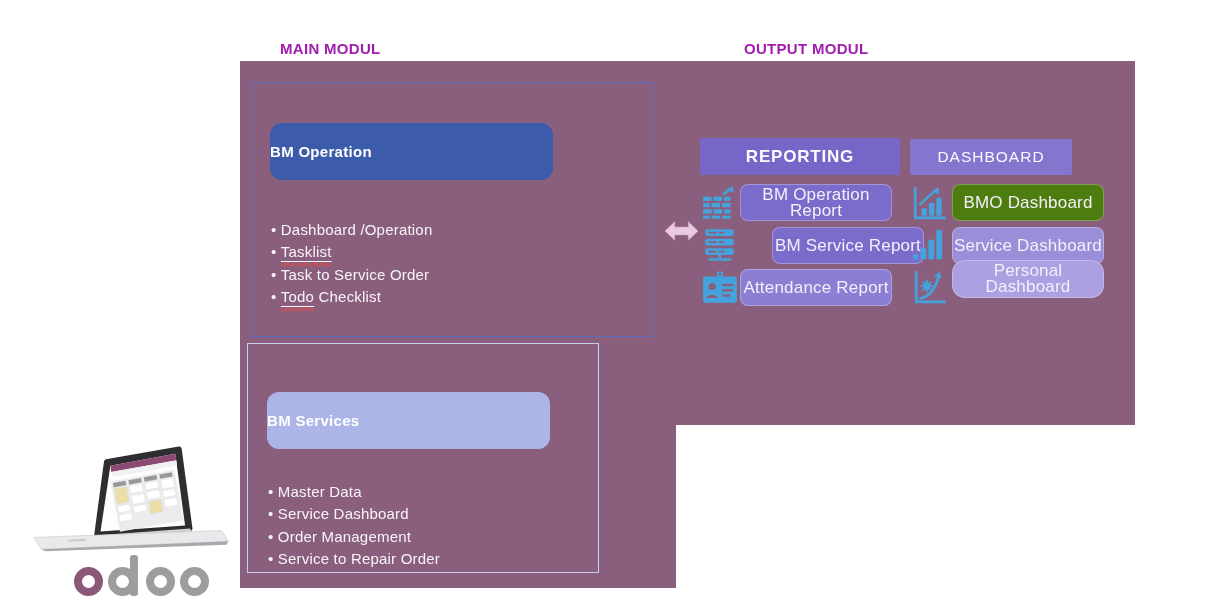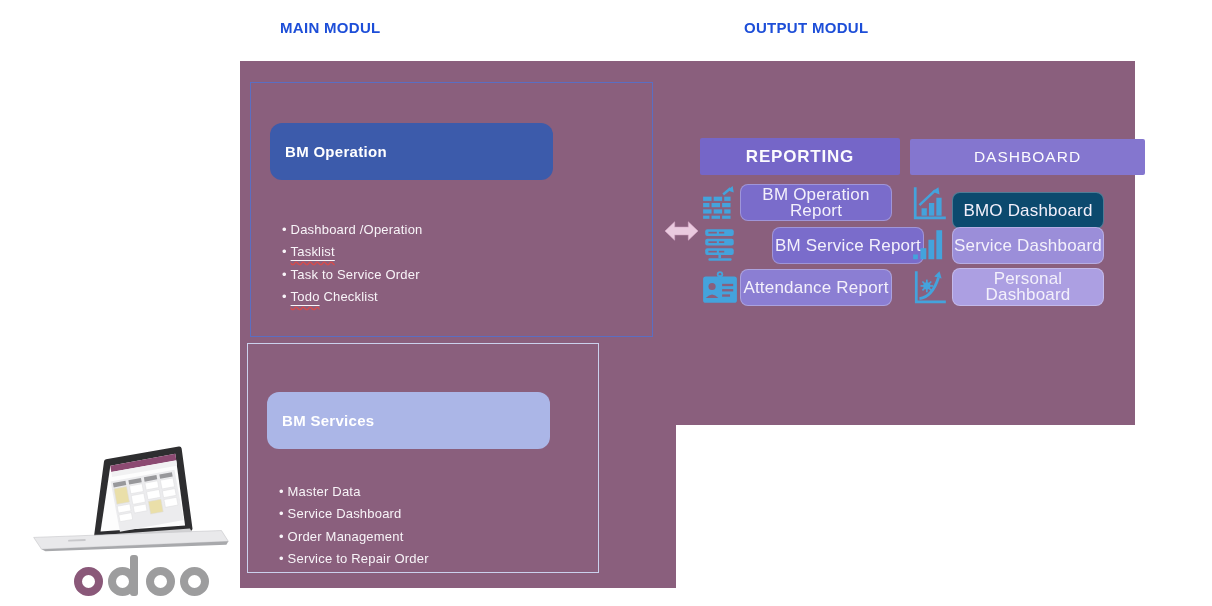--- a/index.html
+++ b/index.html
@@ -1,61 +1,61 @@
 <!DOCTYPE html>
 <html><head>
 <meta charset="utf-8">
 <style>
   * { margin:0; padding:0; box-sizing:border-box; }
   html,body { background:#ffffff; }
   body { font-family:"Liberation Sans", sans-serif; }
   .canvas { position:relative; width:1212px; height:606px; background:#ffffff; overflow:hidden; }
 
   
-  .sec-title { position:absolute; top:19px; font-size:15px; font-weight:700; color:#1d4ed8; letter-spacing:.3px; }
+  .sec-title { position:absolute; top:40px; font-size:15px; font-weight:700; color:#a21caf; letter-spacing:.3px; }
   .sec-title.main { left:280px; }
   .sec-title.output { left:744px; }
 
   
   .bg-upper { position:absolute; left:240px; top:61px; width:895px; height:364px; background:#8A5F7D; }
   .bg-lower { position:absolute; left:240px; top:425px; width:436px; height:163px; background:#8A5F7D; }
 
   
   .module-box { position:absolute; background:transparent; }
   .box1 { left:250px; top:82px; width:403px; height:255px; border:1px solid #5B6EC2; }
   .box2 { left:247px; top:343px; width:352px; height:230px; border:1px solid #CBD1ED; }
 
   .mod-btn { position:absolute; left:19px; width:283px; height:57px; border-radius:12px;
              color:#ffffff; font-size:15px; font-weight:700; letter-spacing:.3px;
-             display:flex; align-items:center; padding-left:15px; cursor:pointer; }
+             display:flex; align-items:center; cursor:pointer; }
   .box1 .mod-btn { top:40px; background:#3C5BAB; }
   .box2 .mod-btn { top:48px; background:#ABB6E7; }
 
-  .bullets { position:absolute; left:31px; list-style:none; color:#F8F4F8; font-size:13px; line-height:22.4px; letter-spacing:.2px; }
+  .bullets { position:absolute; left:20px; list-style:none; color:#F8F4F8; font-size:15px; line-height:22.4px; letter-spacing:.2px; }
   .box1 .bullets { top:136px; }
   .box2 .bullets { top:137px; }
   .bullets li::before { content:"\2022\00A0"; }
   .wavy { text-decoration:underline wavy #D84A4A; text-underline-offset:4px;margin-top:40px; }
   .uline { text-decoration:underline; }
 
   
   .hdr { position:absolute; color:#FBFAFE; display:flex; align-items:center; justify-content:center; border-radius:2px; }
   .hdr.reporting { left:700px; top:138px; width:200px; height:37px; background:#7566C8; font-size:17px; font-weight:700; letter-spacing:.8px; }
-  .hdr.dashboard { left:910px; top:139px; width:235px; height:36px; background:#8476CF; font-size:15.5px; letter-spacing:1px; }
+  .hdr.dashboard { left:910px; top:139px; width:162px; height:36px; background:#8476CF; font-size:15.5px; letter-spacing:1px; }
 
   
   .obtn { position:absolute; width:152px; height:37px; border-radius:8px; border:1px solid rgba(255,255,255,.28);
           color:#F3F0FB; font-size:17px; letter-spacing:.2px; display:flex; align-items:center; justify-content:center;
           text-align:center; line-height:16px; cursor:pointer; }
   .r1 { left:740px; top:184px; background:#7A6CCB; }
   .r2 { left:772px; top:227px; background:#7A6CCB; }
   .r3 { left:740px; top:269px; background:#8B7ED3; }
-  .d1 { left:952px; top:192px; background:#0c4a6e; }
+  .d1 { left:952px; top:184px; background:#4d7c0f; }
   .d2 { left:952px; top:227px; background:#9B8ED9; }
-  .d3 { left:952px; top:268px; background:#AC9FE2; height:38px; }
+  .d3 { left:952px; top:260px; background:#AC9FE2; height:38px;border-radius:13px; }
   .d3 span { display:inline-block; max-width:92px; }
 
   
   .icon { position:absolute; width:38px; height:38px; }
   .ic-r { left:701px; }
   .ic-d { left:911px; }
   .iy1 { top:184px; } .iy2 { top:226px; } .iy3 { top:268px; }
   .arrow-swap { position:absolute; left:664px; top:218px; width:35px; height:26px; }
 
   

